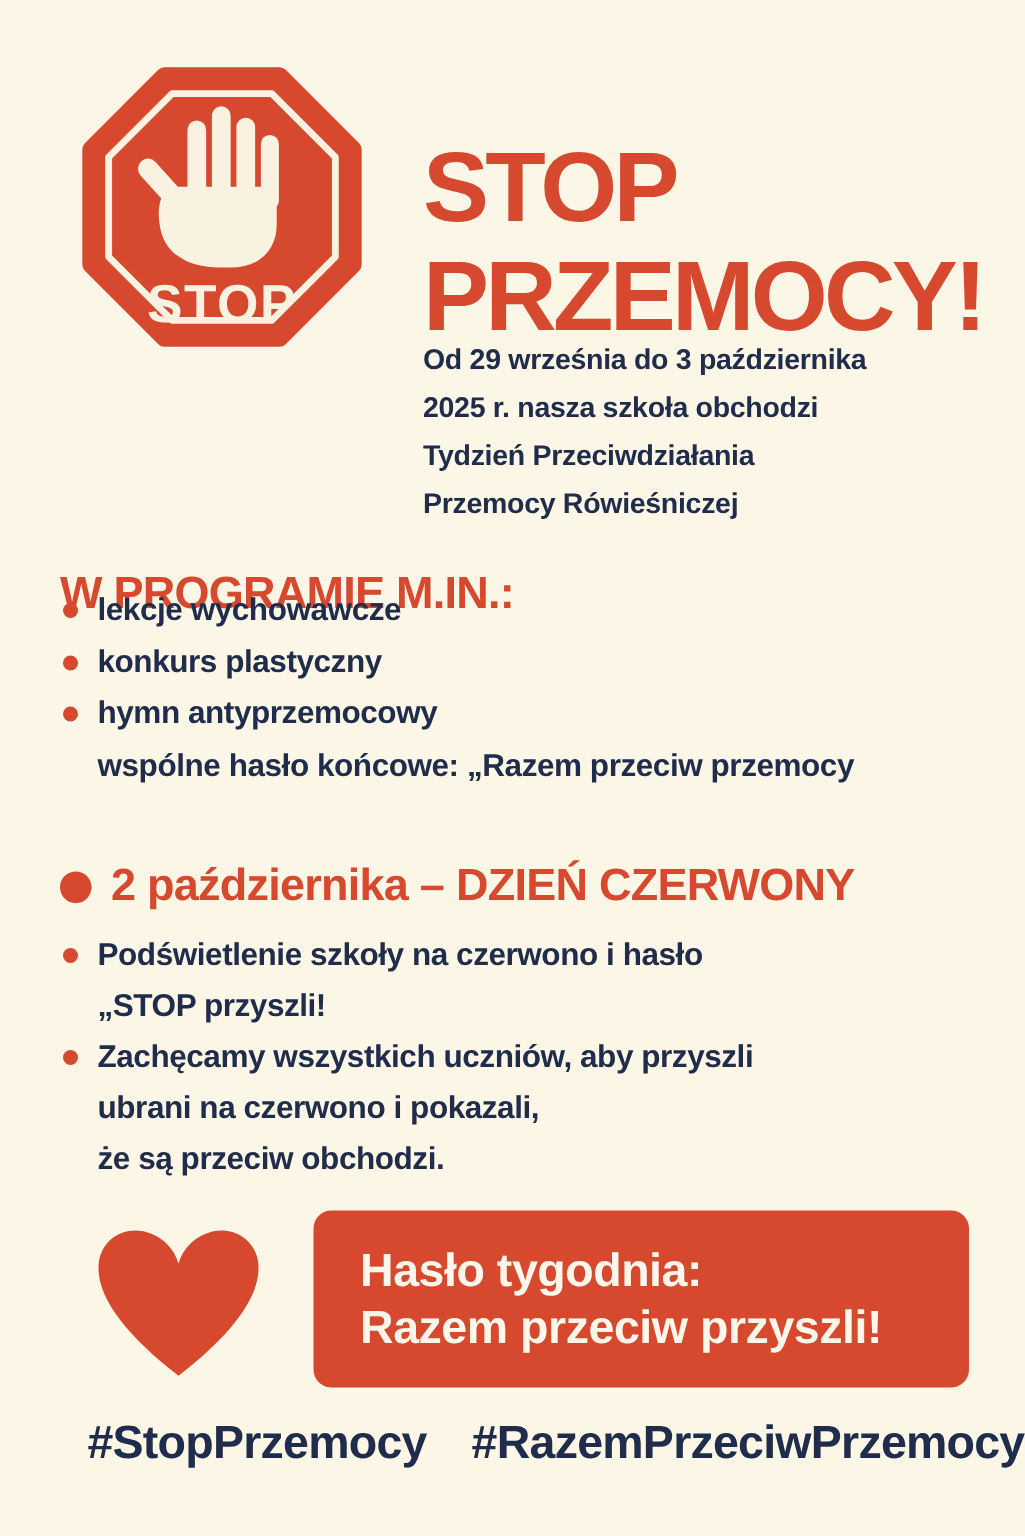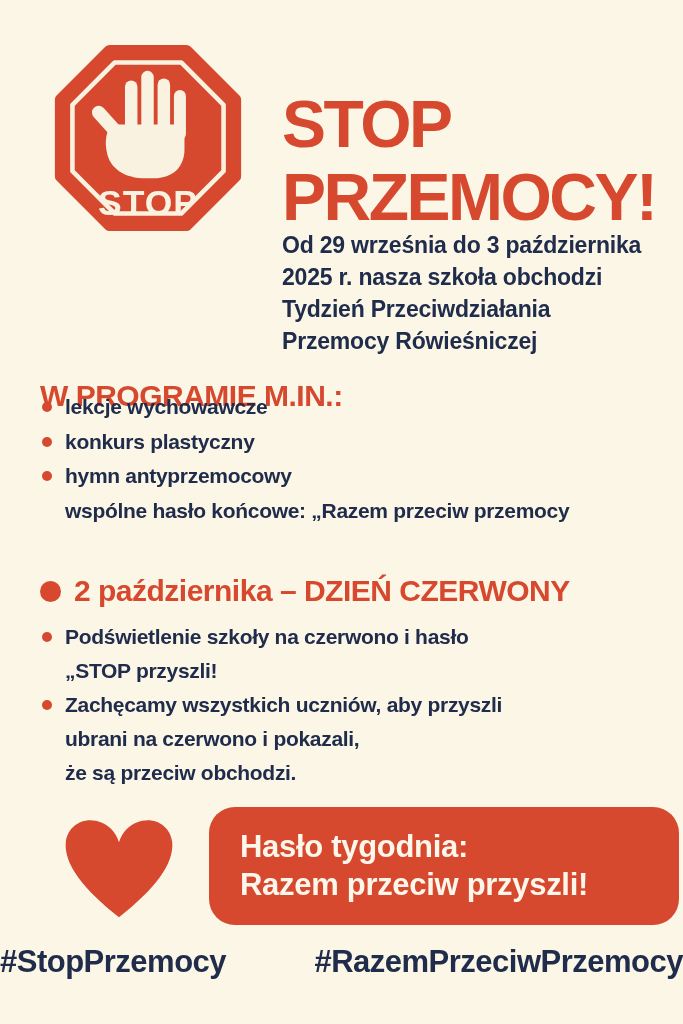--- a/index.html
+++ b/index.html
@@ -26,21 +26,21 @@
     color:var(--red);font-weight:800;
     font-size:66px;line-height:73px;letter-spacing:-2.5px;
     white-space:nowrap;
   }
   .title span{display:block;}
 
   
   .intro{
     position:absolute;left:282px;top:206px;
     color:var(--navy);font-weight:700;
-    font-size:23px;line-height:32px;letter-spacing:-0.2px;
+    font-size:19px;line-height:32px;letter-spacing:-0.2px;
     white-space:nowrap;
   }
   .intro span{display:block;}
 
   
   .program-heading{
     position:absolute;left:40px;top:354px;
     color:var(--red);font-weight:800;
     font-size:30px;letter-spacing:-0.5px;white-space:nowrap;
   }
@@ -68,34 +68,34 @@
     background:var(--red);flex:none;margin-right:13px;
   }
   .red-day-text{
     color:var(--red);font-weight:800;
     font-size:30px;letter-spacing:-0.5px;white-space:nowrap;
   }
 
   
   .heart{position:absolute;left:50px;top:797px;width:138px;height:134px;}
   .badge{
-    position:absolute;left:209px;top:807px;width:470px;height:118px;
-    background:var(--red);border-radius:26px;
+    position:absolute;left:209px;top:807px;width:437px;height:118px;
+    background:var(--red);border-radius:12px;
     display:flex;flex-direction:column;justify-content:center;
     padding-left:31px;box-sizing:border-box;
   }
   .badge-line{
     color:#FCF7EA;font-weight:800;
     font-size:31px;line-height:38px;letter-spacing:-0.3px;white-space:nowrap;
   }
 
   
   .hashtags{
     position:absolute;left:0;right:0;top:944px;
-    display:flex;justify-content:space-between;gap:30px;
+    display:flex;justify-content:flex-end;gap:30px;
   }
   .hashtag{
     color:var(--navy);font-weight:800;
     font-size:31px;letter-spacing:-0.5px;white-space:nowrap;
   }
 </style>
 </head>
 <body>
 
 <div class="poster">

